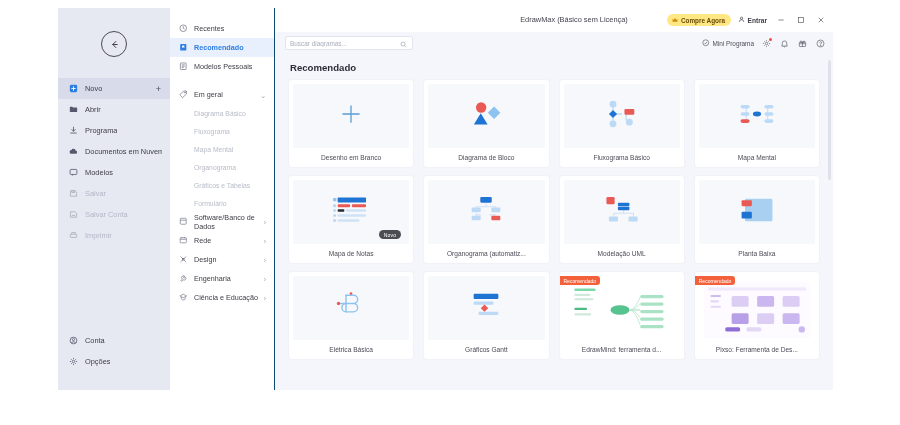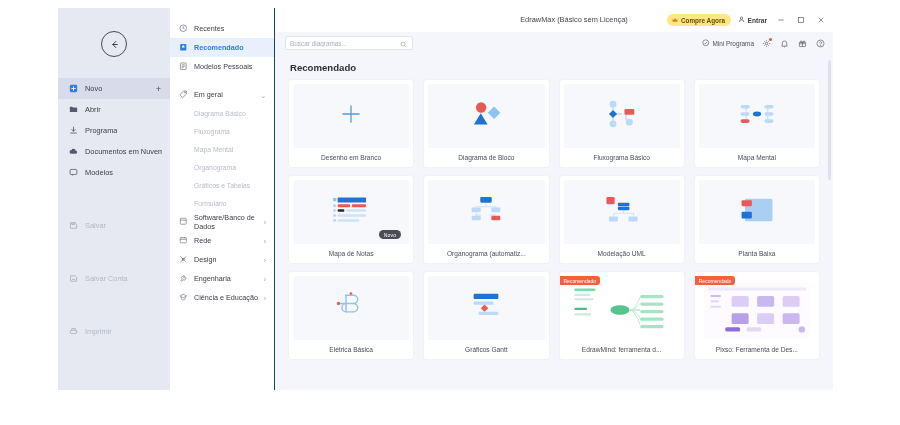--- a/index.html
+++ b/index.html
@@ -47,21 +47,21 @@
     display: flex; align-items: center;
     height: 21px;
     padding: 0 8px 0 11px;
     gap: 7px;
     font-size: 7.4px;
     color: #3c3c46;
     cursor: pointer;
     position: relative;
   }
   .rail-item.active { background: #d8dbe9; }
-  .rail-item.dim { color: #b4b7c6; margin-top: 32px; }
+  .rail-item.dim { color: #b4b7c6; }
   .rail-item.dim .ri { opacity: .42; }
   .rail-item .ri {
     width: 9px; height: 9px; flex: 0 0 9px;
     display: flex; align-items: center; justify-content: center;
     color: #55596b;
   }
   .rail-item.active .ri { color: #2f7de1; }
   .rail-item .lbl { white-space: nowrap; overflow: hidden; }
   .rail-item .plus {
     position: absolute; right: 9px; top: 50%;
@@ -375,20 +375,41 @@
         <span class="ri">
           <svg width="9" height="9" viewBox="0 0 16 16" fill="none" stroke="#55596b" stroke-width="1.4">
                 <rect x="2.3" y="5.8" width="11.4" height="5.6" rx="1.2"></rect>
                 <path d="M4.8 5.8V2.8h6.4v3"></path>
               </svg>
         </span>
         <span class="lbl">Imprimir</span>
       </div>
     </div>
 
+    <div class="rail-bottom">
+      <div class="rail-item">
+        <span class="ri">
+          <svg width="9" height="9" viewBox="0 0 16 16" fill="none" stroke="#55596b" stroke-width="1.4">
+                <circle cx="8" cy="8" r="6"></circle>
+                <circle cx="8" cy="6.4" r="1.9"></circle>
+                <path d="M4.4 12.4a4 4 0 0 1 7.2 0"></path>
+              </svg>
+        </span>
+        <span class="lbl">Conta</span>
+      </div>
+      <div class="rail-item">
+        <span class="ri">
+          <svg width="9" height="9" viewBox="0 0 16 16" fill="none" stroke="#55596b" stroke-width="1.3">
+                <circle cx="8" cy="8" r="2.3"></circle>
+                <path d="M8 1.6v2M8 12.4v2M1.6 8h2M12.4 8h2M3.5 3.5l1.4 1.4M11.1 11.1l1.4 1.4M12.5 3.5l-1.4 1.4M4.9 11.1l-1.4 1.4"></path>
+              </svg>
+        </span>
+        <span class="lbl">Opções</span>
+      </div>
+    </div>
   </div>
 
   <div class="nav">
     <div class="nav-item">
       <span class="ni">
         <svg width="8.5" height="8.5" viewBox="0 0 16 16" fill="none" stroke="currentColor" stroke-width="1.3">
               <circle cx="8" cy="8" r="6.2"></circle>
               <path d="M8 4.4V8l2.6 1.6"></path>
             </svg>
       </span>

